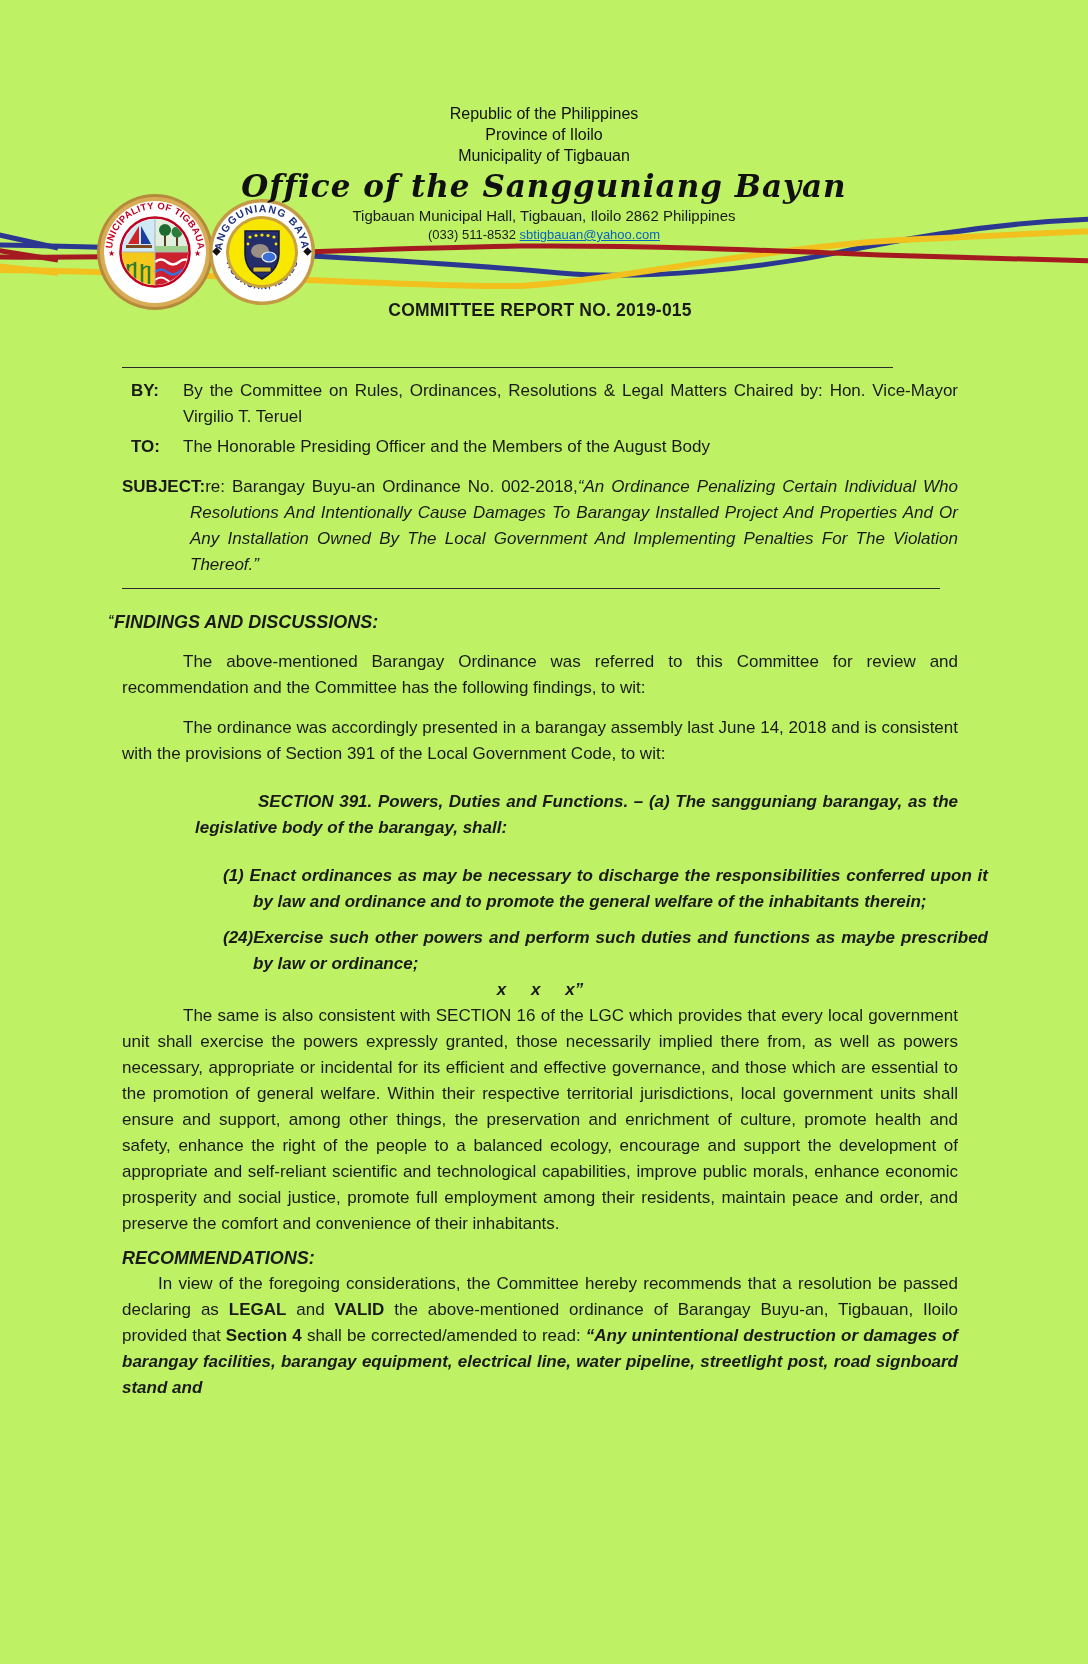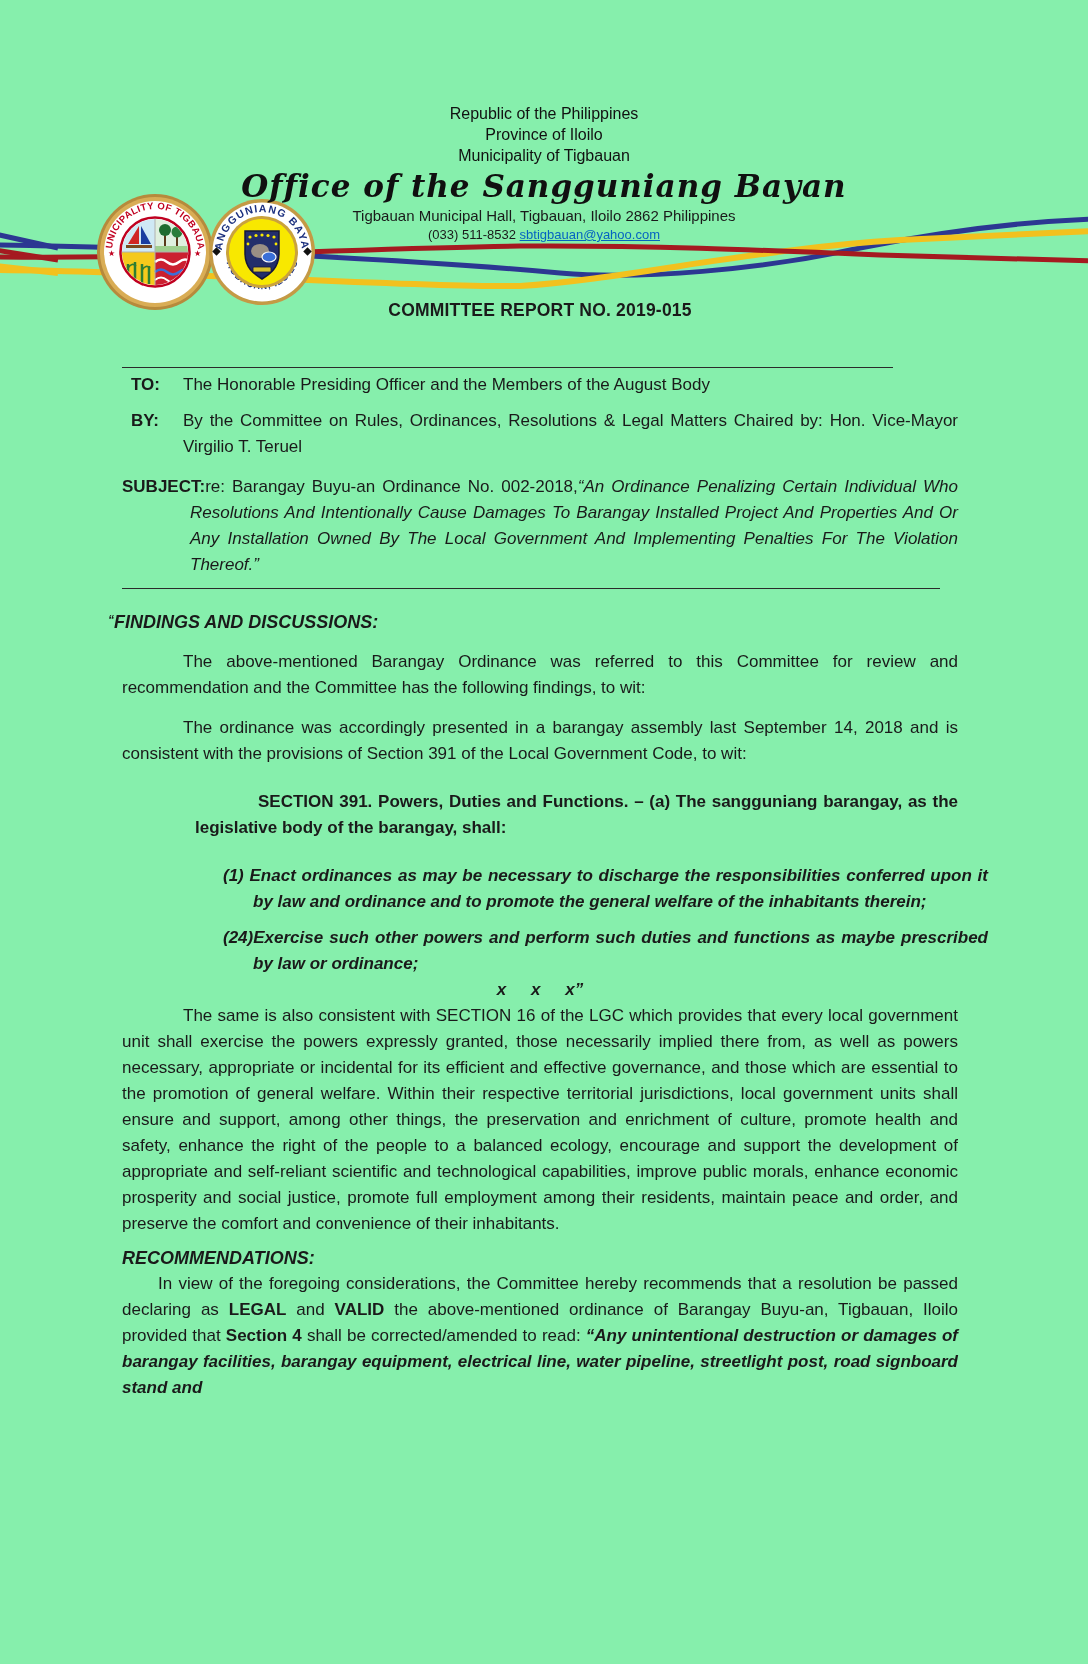--- a/index.html
+++ b/index.html
@@ -1,21 +1,21 @@
 <!DOCTYPE html>
 <html style="--ribbon-blue: #2c3792; --ribbon-red: #a51a20; --ribbon-yellow: #f2c11e; --seal-red: #c00020; --seal-navy: #1b2f7e; --link-blue: #0563c1;"><head>
 <meta charset="utf-8">
 <style>
   :root{
     --ribbon-blue:#2c3792; --ribbon-red:#a51a20; --ribbon-yellow:#f2c11e;
     --seal-red:#c00020; --seal-navy:#1b2f7e; --link-blue:#0563c1; --ink:#1a1a1a;
   }
   html,body{margin:0;padding:0;background:#9a9a9a;}
   .page{
-    position:relative; width:1088px; height:1664px; background:#86efac;
+    position:relative; width:1088px; height:1664px; background:#bef264;
     margin:0 auto; overflow:hidden; color:var(--ink);
     font-family:"Liberation Sans", sans-serif;
   }
   
   .letterhead{position:absolute; top:103px; left:0; right:0; text-align:center; z-index:3;}
   .lh-line{font-size:16px; line-height:21px; color:#111;}
   .lh-office{
     font-family:"DejaVu Serif", serif; font-style:italic; font-weight:bold;
     font-size:31px; line-height:40px; color:#101010; letter-spacing:1px;
   }
@@ -42,21 +42,21 @@
   .subject-row{margin-top:14px; padding-left:68px; text-indent:-68px; text-align:justify;}
   .subject-label{font-weight:bold; }
   .it{font-style:italic;}
   .b{font-weight:bold;}
   .bi{font-weight:bold; font-style:italic;}
   .sec-heading{margin-top:18px; margin-left:-14px; font-weight:bold; font-style:italic; font-size:18px;}
   .tiny-quote{font-size:12px; vertical-align:4px; font-weight:bold;}
   p.body-para{margin:0 0 0 0; text-align:justify; text-indent:61px;}
   p.body-para.mt-lg{margin-top:14px;}
   .bq{margin:22px 0 12px 73px; width:763px; text-align:justify; text-indent:63px;
-      font-weight:bold; }
+      font-weight:bold; font-style:italic;}
   .li{margin:22px 0 0 101px; width:735px; padding-left:30px; text-indent:-30px;
       text-align:justify; font-weight:bold; font-style:italic; box-sizing:content-box;}
   .li.second{margin-top:10px;}
   .xxx{text-align:center; font-weight:bold; font-style:italic; word-spacing:20px;}
   .rec-heading{margin-top:8px; font-weight:bold; font-style:italic; font-size:18px;}
   .rec-para{margin:0; text-align:justify; text-indent:36px;}
 </style>
 </head>
 <body>
 
@@ -158,43 +158,43 @@
     <ellipse cx="62" cy="60" rx="7" ry="5" fill="#3a6fd8" stroke="#ffffff" stroke-width="1.2"></ellipse>
     <rect x="46" y="70" width="18" height="5" rx="1" fill="#d9c22a" stroke="#15173d" stroke-width="0.8"></rect>
   </svg>
 
   <div class="content">
 
     <div class="doc-title">COMMITTEE REPORT NO. 2019-015</div>
 
     <div class="rule rule-1"></div>
 
+    <div class="meta-row">
+      <span class="meta-label indent">BY:</span>
+      <span class="meta-text">By the Committee on Rules, Ordinances, Resolutions &amp; Legal Matters Chaired by: Hon. Vice-Mayor Virgilio T. Teruel</span>
+    </div>
+
     <div class="meta-row first">
       <span class="meta-label indent">TO:</span>
       <span class="meta-text">The Honorable Presiding Officer and the Members of the August Body</span>
     </div>
 
-    <div class="meta-row">
-      <span class="meta-label indent">BY:</span>
-      <span class="meta-text">By the Committee on Rules, Ordinances, Resolutions &amp; Legal Matters Chaired by: Hon. Vice-Mayor Virgilio T. Teruel</span>
-    </div>
-
     <div class="subject-row">
       <span class="subject-label">SUBJECT:</span><span>re: Barangay Buyu-an Ordinance No. 002-2018,</span><span class="it">“An Ordinance Penalizing Certain Individual Who Resolutions And Intentionally Cause Damages To Barangay Installed Project And Properties And Or Any Installation Owned By The Local Government And Implementing Penalties For The Violation Thereof.”</span>
     </div>
 
     <div class="rule rule-2"></div>
 
     <div class="sec-heading">
       <span class="tiny-quote">“</span><span>FINDINGS AND DISCUSSIONS:</span>
     </div>
 
     <p class="body-para mt-lg">The above-mentioned Barangay Ordinance was referred to this Committee for review and recommendation and the Committee has the following findings, to wit:</p>
 
-    <p class="body-para mt-lg">The ordinance was accordingly presented in a barangay assembly last September 14, 2018 and is consistent with the provisions of Section 391 of the Local Government Code, to wit:</p>
+    <p class="body-para mt-lg">The ordinance was accordingly presented in a barangay assembly last June 14, 2018 and is consistent with the provisions of Section 391 of the Local Government Code, to wit:</p>
 
     <div class="bq">SECTION 391. Powers, Duties and Functions. – (a) The sangguniang barangay, as the legislative body of the barangay, shall:</div>
 
     <div class="li">
       <span>(1)</span> <span>Enact ordinances as may be necessary to discharge the responsibilities conferred upon it by law and ordinance and to promote the general welfare of the inhabitants therein;</span>
     </div>
 
     <div class="li second">
       <span>(24)</span><span>Exercise such other powers and perform such duties and functions as maybe prescribed by law or ordinance;</span>
     </div>

